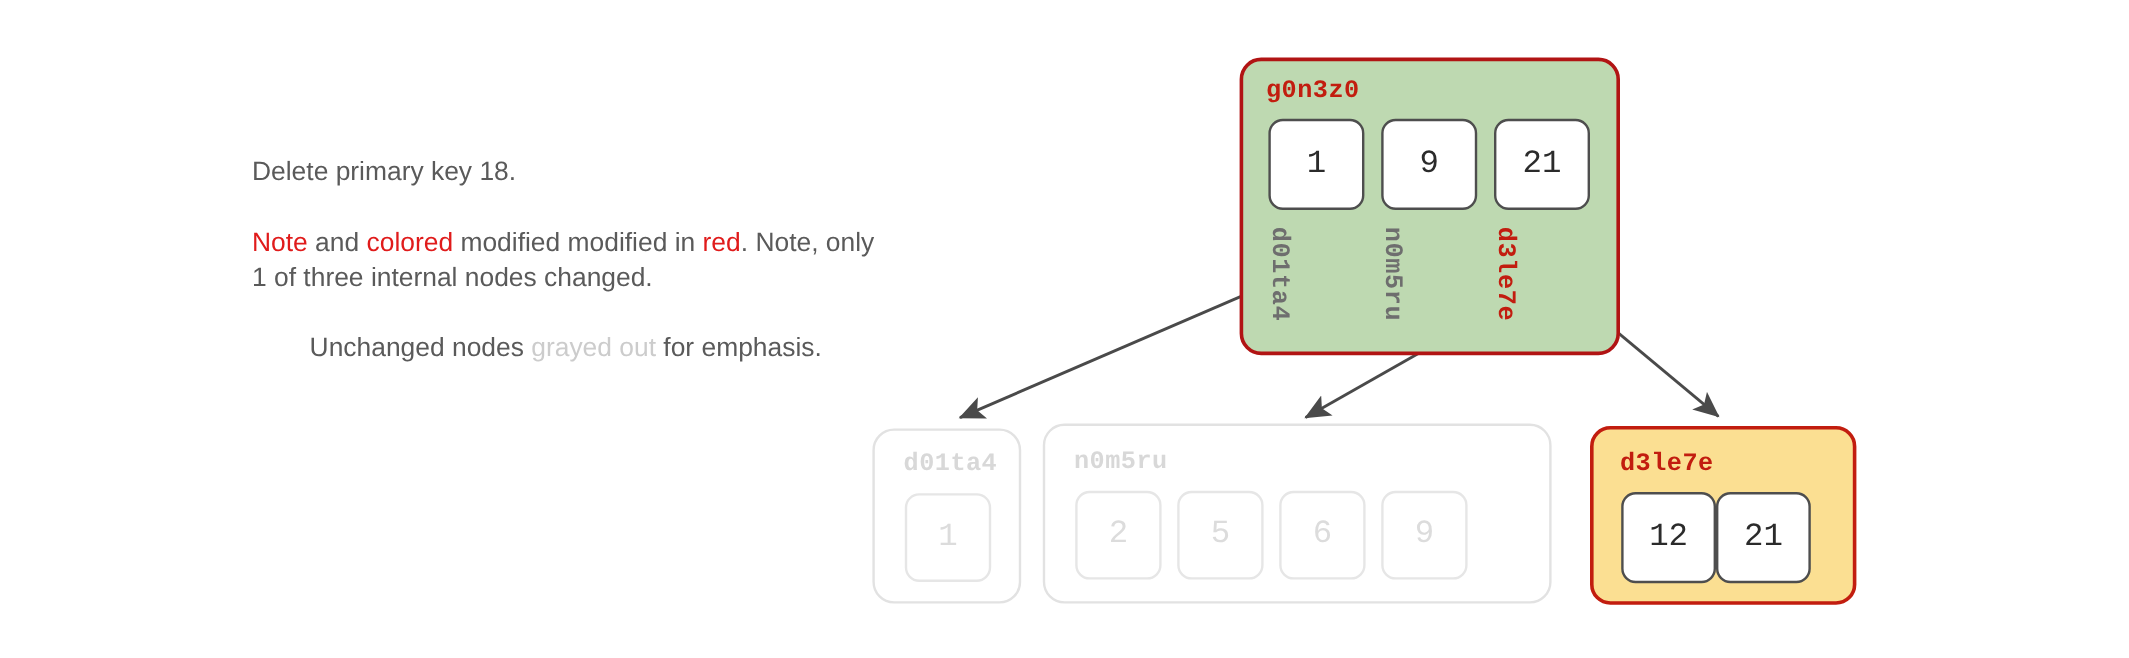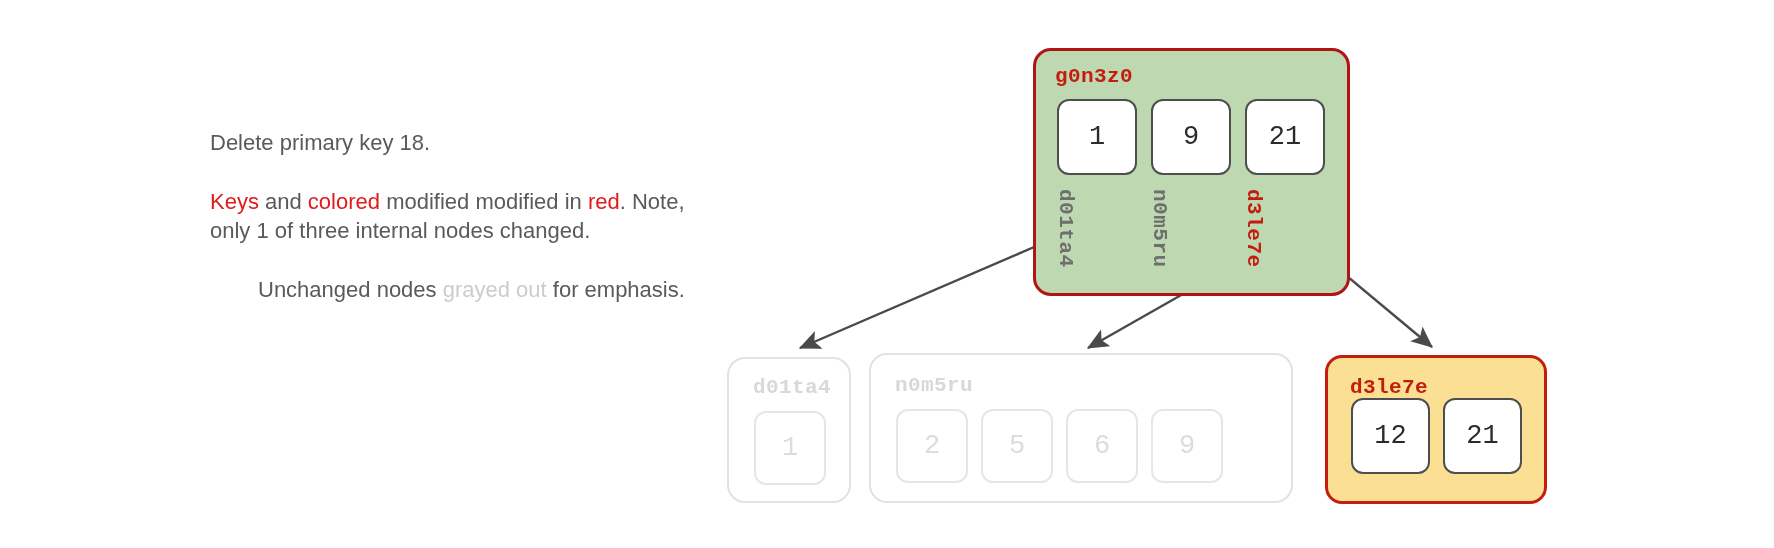--- a/index.html
+++ b/index.html
@@ -160,40 +160,40 @@
     height: 149px;
     background: #fbdf92;
     border: 3px solid #c21d0f;
     border-radius: 17px;
   }
   #node-leaf3 .node-label {
     left: 22px;
     top: 18px;
     color: #c21d0f;
   }
-  #node-leaf3 .cells { left: 23px; top: 40px; gap: 13px; }
+  #node-leaf3 .cells { left: 23px; top: 52px; }
   #node-leaf3 .cell {
     width: 79px;
     height: 76px;
     background: #ffffff;
     border: 2.5px solid #4e4e4e;
     color: #2b2b2b;
   }
 </style>
 </head>
 <body>
 
 <div id="page">
 
   <div id="caption">
     <div class="para">
       <span class="t-dark">Delete primary key 18.</span>
     </div>
     <div class="para">
-      <span class="t-red">Keys</span><span class="t-dark"> and </span><span class="t-red">colored</span><span class="t-dark"> modified modified in </span><span class="t-red">red</span><span class="t-dark">. Note, only 1 of three internal nodes changed.</span>
+      <span class="t-red">Note</span><span class="t-dark"> and </span><span class="t-red">colored</span><span class="t-dark"> modified modified in </span><span class="t-red">red</span><span class="t-dark">. Note, only 1 of three internal nodes changed.</span>
     </div>
     <div class="para">
       <span class="t-dark">Unchanged nodes </span><span class="t-gray">grayed out</span><span class="t-dark"> for emphasis.</span>
     </div>
   </div>
 
   <div id="diagram">
 
     <svg id="edges" viewBox="0 0 1774 548">
       <defs>

